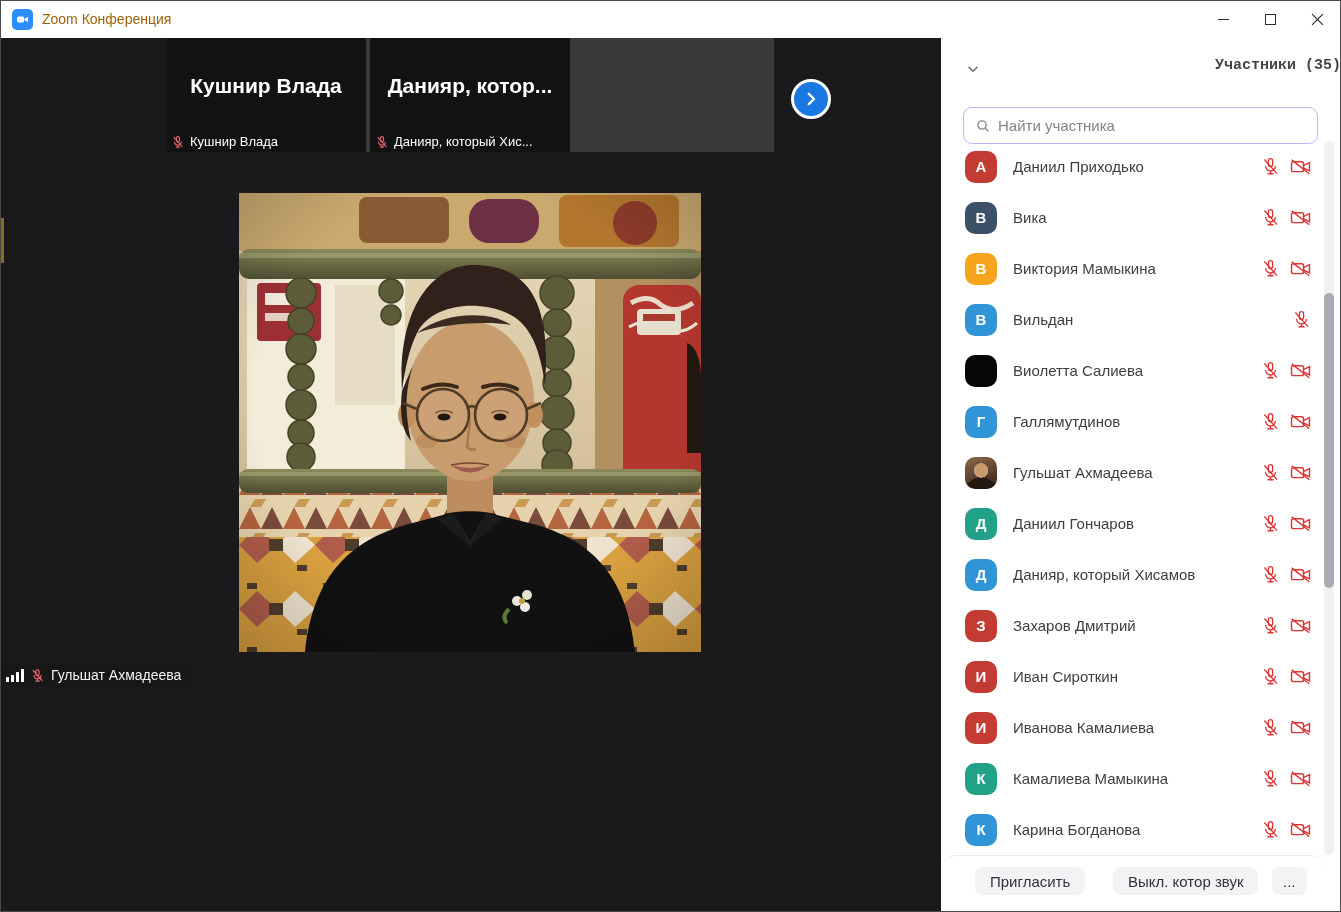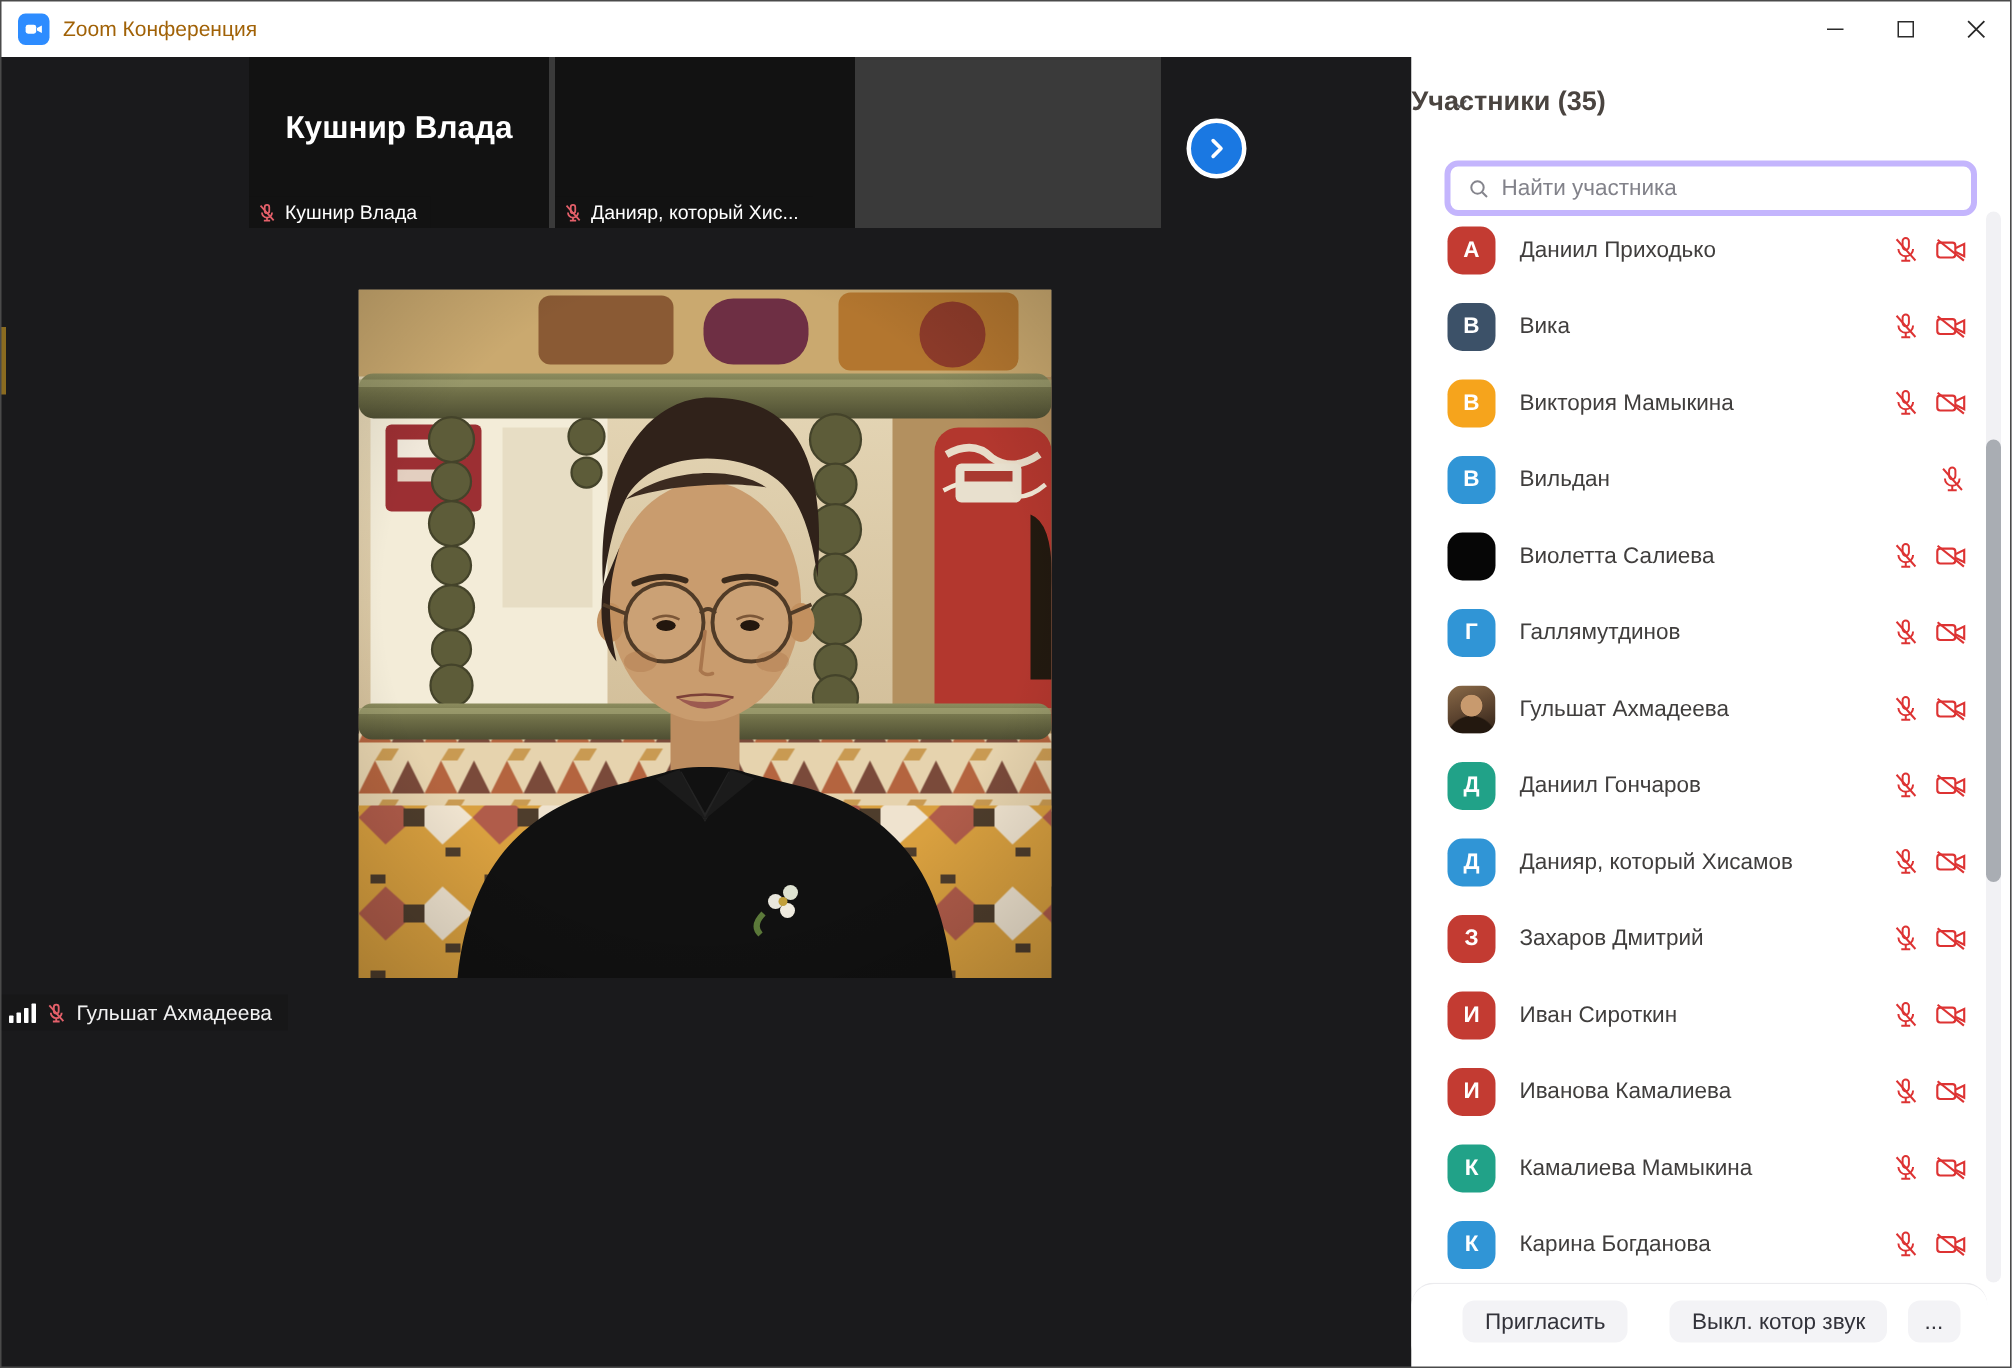--- a/index.html
+++ b/index.html
@@ -39,22 +39,22 @@
   .main-video { position:absolute; left:239px; top:155px; width:462px; height:459px; background:#000; }
   .main-video svg { display:block; }
   .speaker-label { position:absolute; left:0; top:625px; height:24px; display:flex; align-items:center; gap:6px; background:rgba(24,24,24,0.85); color:#f2f2f2; font-size:14px; padding:0 11px 0 6px; }
   .sigbars { display:flex; align-items:flex-end; gap:2px; height:13px; }
   .sigbars i { display:block; width:3px; background:#fff; border-radius:0.5px; }
 
   
   .panel { position:absolute; left:941px; top:38px; width:400px; height:874px; background:#fff; }
   .panel-header { position:relative; height:60px; }
   .panel-collapse { position:absolute; left:21px; top:20px; width:22px; height:22px; display:flex; align-items:center; justify-content:center; cursor:pointer; }
-  .panel-title { position:absolute; left:0; right:0; top:19px; text-align:left; font-size:18px; font-weight:bold; color:#4a4440; }
-  .search-wrap { position:absolute; left:22px; top:69px; width:355px; height:37px; border:4px solid #c4b5fd; border-radius:9px; background:#fff; display:flex; align-items:center; padding-left:11px; }
+  .panel-title { position:absolute; left:0; right:0; top:19px; text-align:right; font-size:15px; font-weight:bold; color:#4a4440;font-family:Liberation Mono, monospace; }
+  .search-wrap { position:absolute; left:22px; top:69px; width:355px; height:37px; border:1px solid #c4b5fd; border-radius:9px; background:#fff; display:flex; align-items:center; padding-left:11px; }
   .search-wrap input { border:none; outline:none; flex:1; font-size:15px; color:#3c3c3c; margin-left:7px; font-family:"Liberation Sans",sans-serif; background:transparent; }
   .search-wrap input::placeholder { color:#82828a; opacity:1; }
 
   .plist { position:absolute; left:0; top:103px; width:400px; height:714px; overflow:hidden; }
   .prow { height:51px; display:flex; align-items:center; padding:0 29px 0 24px; }
   .pavatar { width:32px; height:32px; border-radius:10px; flex:0 0 auto; display:flex; align-items:center; justify-content:center; color:#fff; font-size:15px; font-weight:bold; }
   .pavatar.photo-dark { background:#060606; }
   .pavatar.photo-person { background:
       radial-gradient(circle at 50% 42%, #c89a6e 0 7px, rgba(0,0,0,0) 7.5px),
       radial-gradient(circle at 50% 115%, #23180f 0 16px, rgba(0,0,0,0) 17px),
@@ -109,20 +109,21 @@
         <svg width="14" height="14" viewBox="0 0 24 24" fill="none" stroke="#e4606a" stroke-width="2">
           <rect x="9.4" y="2.8" width="5.2" height="9.4" rx="2.6"></rect>
           <path d="M6.2 11.4a5.8 5.8 0 0 0 11.6 0"></path>
           <path d="M12 17.4 V20.4 M8.4 20.8 H15.6"></path>
           <path d="M4.6 3.6 L19.6 20.4"></path>
         </svg>
         <span>Кушнир Влада</span>
       </div>
     </div>
     <div class="tile">
+      <div class="tile-center-text">Данияр, котор...</div>
       <div class="tile-label">
         <svg width="14" height="14" viewBox="0 0 24 24" fill="none" stroke="#e4606a" stroke-width="2">
           <rect x="9.4" y="2.8" width="5.2" height="9.4" rx="2.6"></rect>
           <path d="M6.2 11.4a5.8 5.8 0 0 0 11.6 0"></path>
           <path d="M12 17.4 V20.4 M8.4 20.8 H15.6"></path>
           <path d="M4.6 3.6 L19.6 20.4"></path>
         </svg>
         <span>Данияр, который Хис...</span>
       </div>
     </div>

